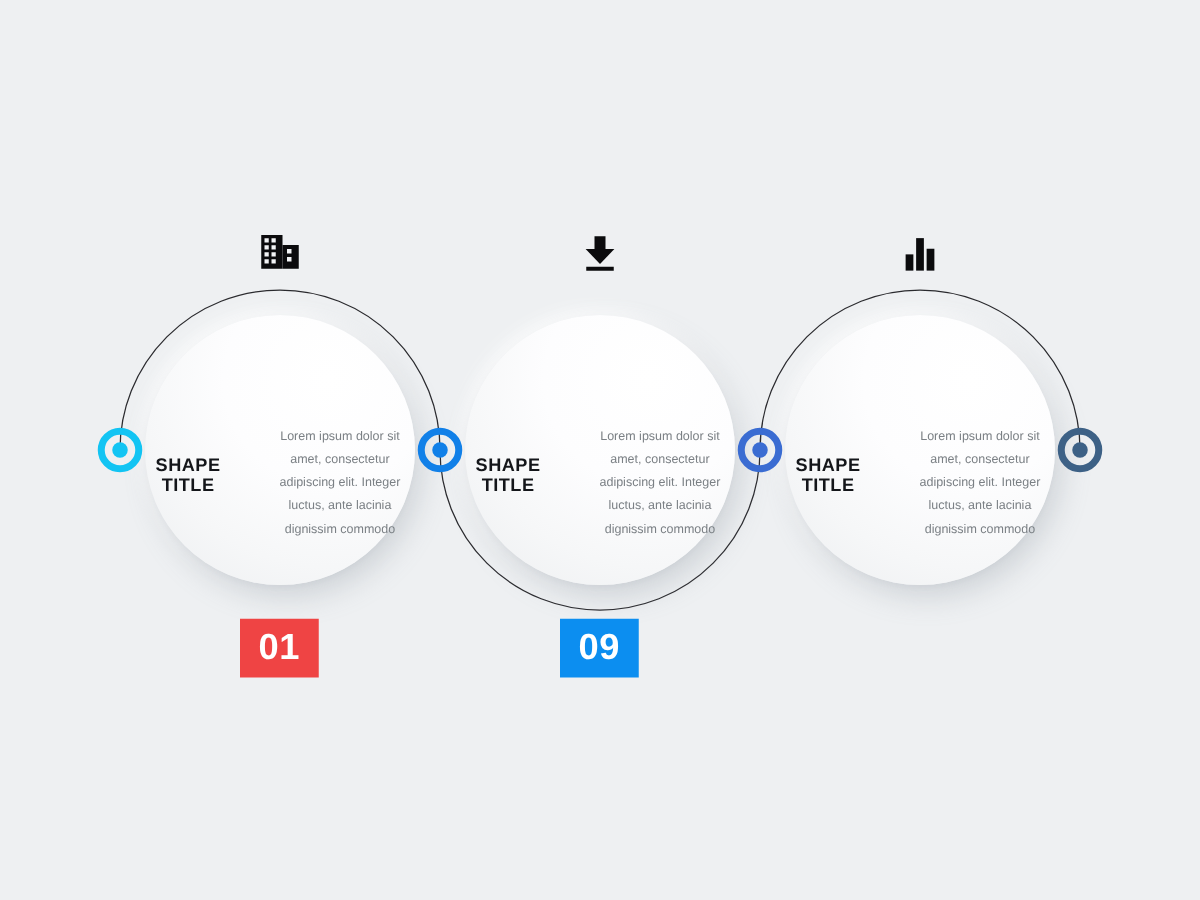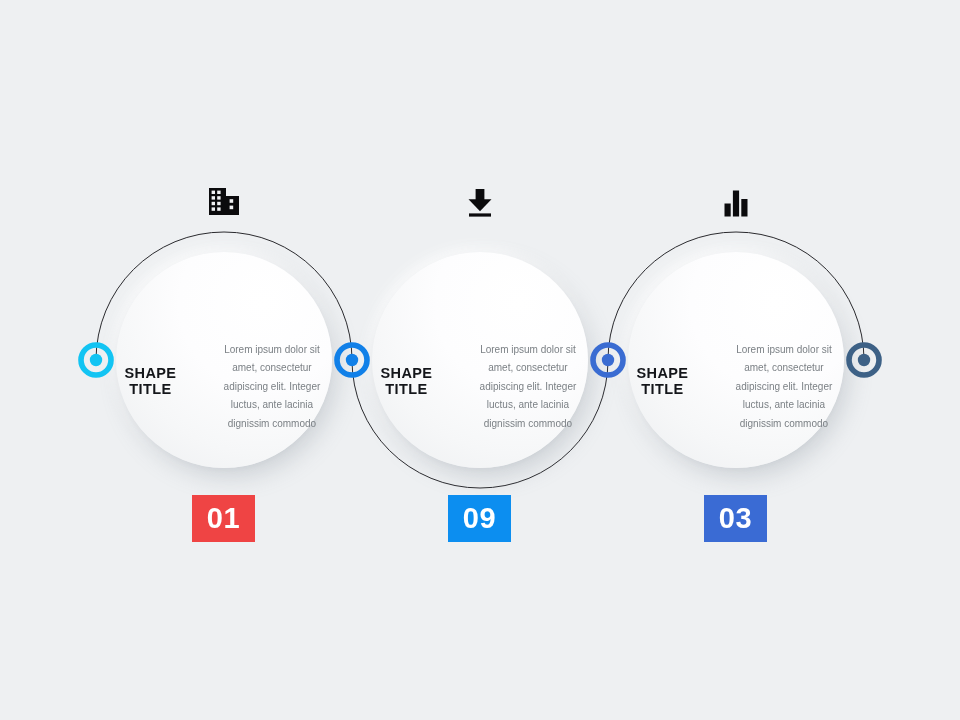--- a/index.html
+++ b/index.html
@@ -187,21 +187,20 @@
         <rect x="9.9" y="1.5" width="6.2" height="26" fill="#0b0b0d"></rect>
         <rect x="18.3" y="10" width="6.2" height="17.5" fill="#0b0b0d"></rect>
       </svg>
     </div>
 
     <div class="circle">
       <div class="circle-title" style="color: rgb(20, 22, 26);">SHAPE TITLE</div>
       <div class="circle-body" style="color: rgb(123, 128, 133);">Lorem ipsum dolor sit amet, consectetur adipiscing elit. Integer luctus, ante lacinia dignissim commodo</div>
     </div>
 
-    <div class="badge" style="background:#3a6bd4">03</div>
   </div>
 
   <div class="marker marker-0">
     <svg width="38" height="38" viewBox="0 0 38 38" aria-hidden="true">
       <circle cx="19" cy="19" r="15" fill="none" stroke="#12c4f3" stroke-width="5.6"></circle>
       <circle cx="19" cy="19" r="6.2" fill="#12c4f3"></circle>
     </svg>
   </div>
   <div class="marker marker-1">
     <svg width="38" height="38" viewBox="0 0 38 38" aria-hidden="true">

